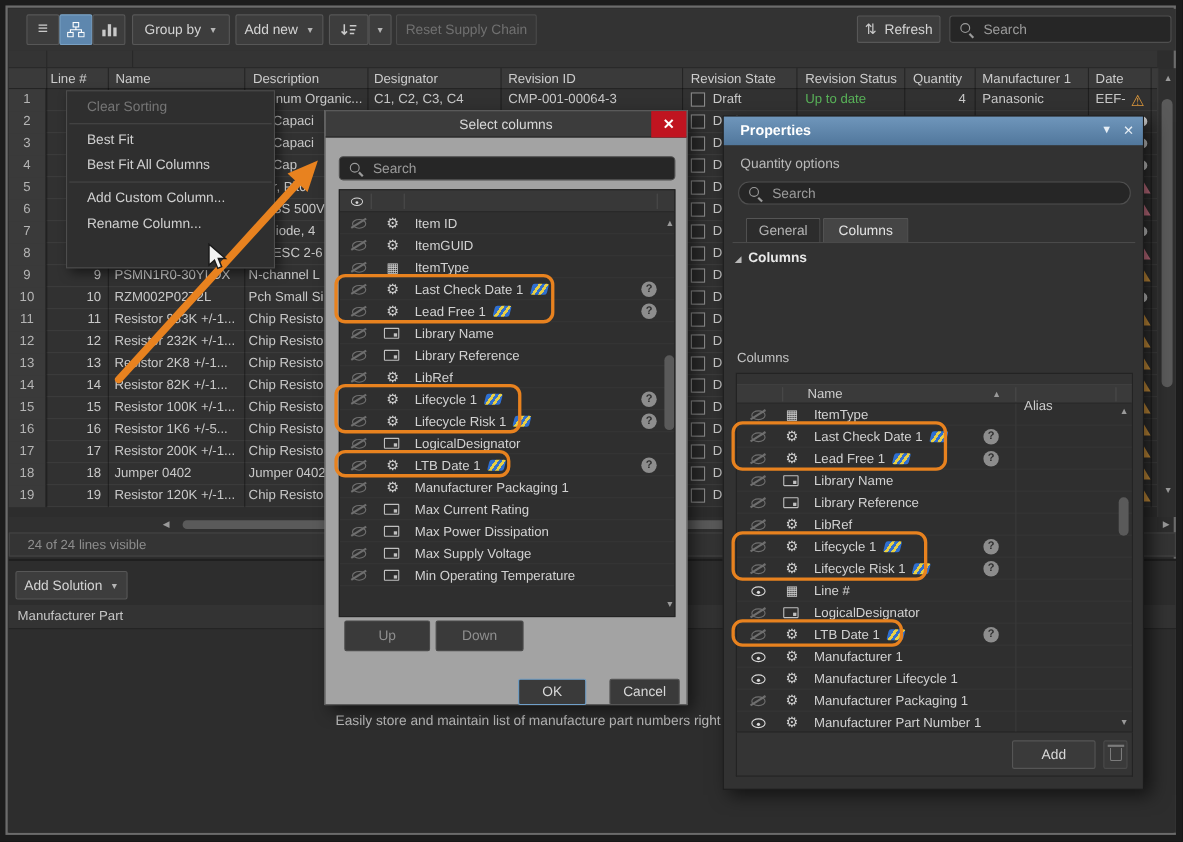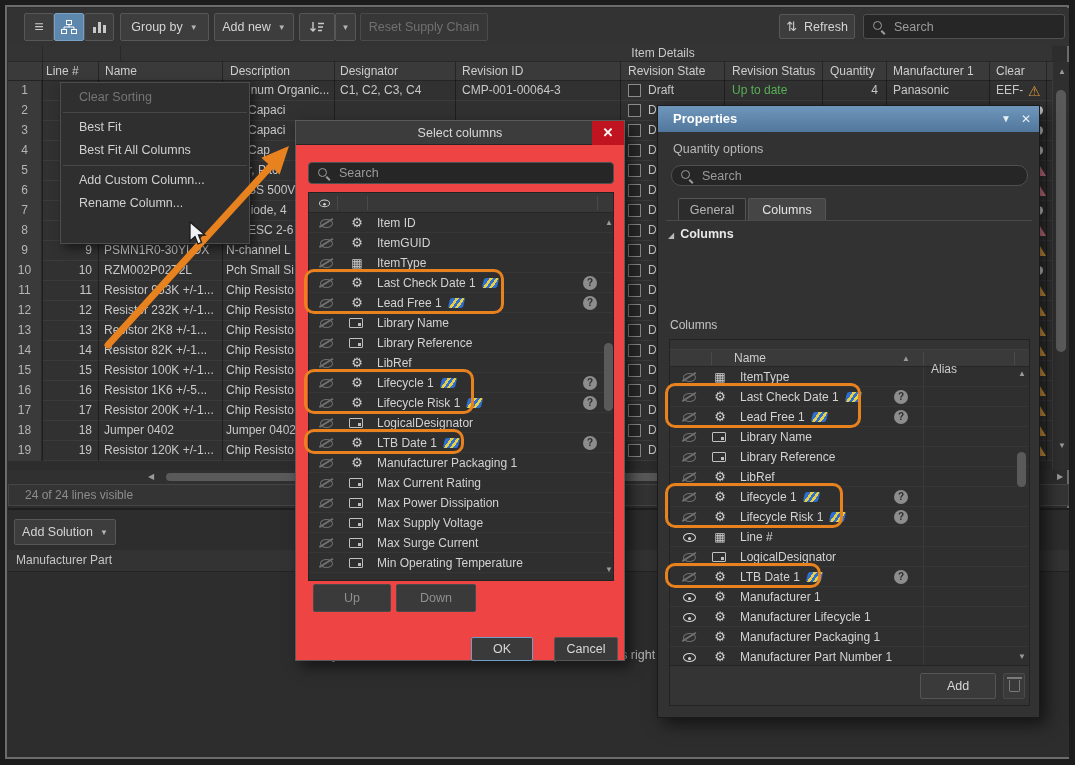--- a/index.html
+++ b/index.html
@@ -71,21 +71,21 @@
   .ic-gear{display:inline-block;width:16px;text-align:center;color:#cfcfcf;font-size:13px;line-height:13px;}
   .ic-grid{display:inline-block;width:16px;text-align:center;color:#cfcfcf;font-size:12px;line-height:12px;}
   .ic-col{display:inline-block;position:relative;width:14px;height:10px;border:1.3px solid #c0c0c0;border-radius:1px;}
   .ic-col::after{content:'';position:absolute;right:1px;bottom:1px;width:3px;height:3px;background:#c0c0c0;}
   .badge{display:inline-block;width:15px;height:10px;margin-left:7px;border-radius:2px;transform:skewX(-14deg);
          background:linear-gradient(115deg,var(--badge-blue) 0 28%,var(--badge-yellow) 28% 44%,var(--badge-blue) 44% 60%,var(--badge-yellow) 60% 76%,var(--badge-blue) 76%);}
   .help{position:absolute;width:14px;height:14px;border-radius:50%;background:#8d8d8d;color:#2e2e2e;font-size:10px;font-weight:bold;text-align:center;line-height:14px;top:3px;}
   .hlbox{position:absolute;border:3px solid var(--accent);border-radius:10px;z-index:5;pointer-events:none;}
 
   
-  .dialog{position:absolute;left:295px;top:100px;width:330px;height:541px;background:#ef4444;border:1px solid #5a5a5a;z-index:20;box-shadow:6px 6px 14px rgba(0,0,0,.55);margin-top:20px;}
+  .dialog{position:absolute;left:295px;top:100px;width:330px;height:541px;background:#a3a3a3;border:1px solid #5a5a5a;z-index:20;box-shadow:6px 6px 14px rgba(0,0,0,.55);}
   .dlg-title{position:absolute;left:0;top:0;width:100%;height:24px;background:#3c3c3c;border-bottom:1px solid #262626;text-align:center;line-height:24px;color:#d8d8d8;font-size:12.5px;}
   .dlg-close{position:absolute;right:0;top:0;width:32px;height:24px;background:var(--red);color:#fff;text-align:center;line-height:23px;font-size:13px;font-weight:bold;}
   .dlg-list{position:absolute;left:12px;top:71px;width:306px;height:389px;background:#2f2f2f;border:1px solid #232323;overflow:hidden;}
   .dl-hdr{position:relative;height:20px;background:#383838;border-bottom:1px solid #262626;}
   .dl-row{position:relative;display:flex;align-items:center;height:20px;border-bottom:1px solid #363636;padding-left:10px;color:#d2d2d2;}
   .dl-row .ric{width:30px;flex:0 0 30px;display:flex;align-items:center;}
   .dl-row .tic{width:28px;flex:0 0 28px;display:flex;align-items:center;}
   .dl-row .lbl{white-space:nowrap;display:flex;align-items:center;}
   .btn{background:#3a3a3a;border:1px solid #555;border-radius:2px;color:#d8d8d8;display:flex;align-items:center;justify-content:center;position:absolute;font-size:12.5px;}
   .btn.dim{color:#8f8f8f;border-color:#4a4a4a;}
@@ -173,35 +173,34 @@
       <span style="font-size:13px;color:#c9c9c9;">⇅</span>
       <span>Refresh</span>
     </div>
     <div class="searchbox" style="left:855px;top:6px;width:202px;height:25px;border-radius:3px;">
       <span class="mag"></span>
       <input placeholder="Search" style="">
     </div>
   </div>
 
   <div class="group-hdr">
-    <span class="ttl">Item Details</span>
     <span style="position:absolute;left:34px;top:0;width:1px;height:17px;background:#282828;"></span>
     <span style="position:absolute;left:112px;top:0;width:1px;height:17px;background:#282828;"></span>
   </div>
   <div class="col-hdr" id="col-hdr">
       <div class="hcell" style="left: 38px; width: 50px;">Line #</div>
       <div class="hcell" style="left: 97px; width: 115px;">Name</div>
       <div class="hcell" style="left: 222px; width: 105px;">Description</div>
       <div class="hcell" style="left: 332px; width: 112px;">Designator</div>
       <div class="hcell" style="left: 454px; width: 155px;">Revision ID</div>
       <div class="hcell" style="left: 620px; width: 92px;">Revision State</div>
       <div class="hcell" style="left: 724px; width: 88px;">Revision Status</div>
       <div class="hcell" style="left: 822px; width: 56px;">Quantity</div>
       <div class="hcell" style="left: 885px; width: 92px;">Manufacturer 1</div>
-      <div class="hcell" style="left: 988px; width: 46px;">Clear</div>
+      <div class="hcell" style="left: 988px; width: 46px;">Date</div>
     </div>
   <div class="rows-bg"></div>
   <div id="table-rows">
       <div class="trow" style="top: 81px;">
         <div class="tcell rownum" style="left: 0px; width: 34px; text-align: center;">1</div>
         <div class="tcell" style="left: 34px; width: 50px; text-align: right;">1</div>
         <div class="tcell" style="left: 96px; width: 118px;"></div>
         <div class="tcell" style="left: 240px; width: 84px;">inum Organic...</div>
         <div class="tcell" style="left: 332px; width: 112px;">C1, C2, C3, C4</div>
         <div class="tcell" style="left: 454px; width: 155px;">CMP-001-00064-3</div>
@@ -684,29 +683,20 @@
             </div>
             <div class="lbl">Max Supply Voltage</div>
           </div>
           <div class="dl-row">
             <div class="ric">
               <span class="eye off"></span>
             </div>
             <div class="tic">
               <span class="ic-col"></span>
             </div>
-            <div class="lbl">Max Surge Current</div>
-          </div>
-          <div class="dl-row">
-            <div class="ric">
-              <span class="eye off"></span>
-            </div>
-            <div class="tic">
-              <span class="ic-col"></span>
-            </div>
             <div class="lbl">Min Operating Temperature</div>
           </div>
         </div>
       <span class="sb-arrow" style="left:296px;top:26px;">▲</span>
       <div class="sb-thumb" style="left:295px;top:150px;width:9px;height:68px;"></div>
       <span class="sb-arrow" style="left:296px;top:373px;">▼</span>
     </div>
     <div id="dlg-boxes">
         <div class="hlbox" style="left: 8px; top: 148px; width: 200px; height: 45px;"></div>
         <div class="hlbox" style="left: 8px; top: 248px; width: 170px; height: 45px;"></div>

